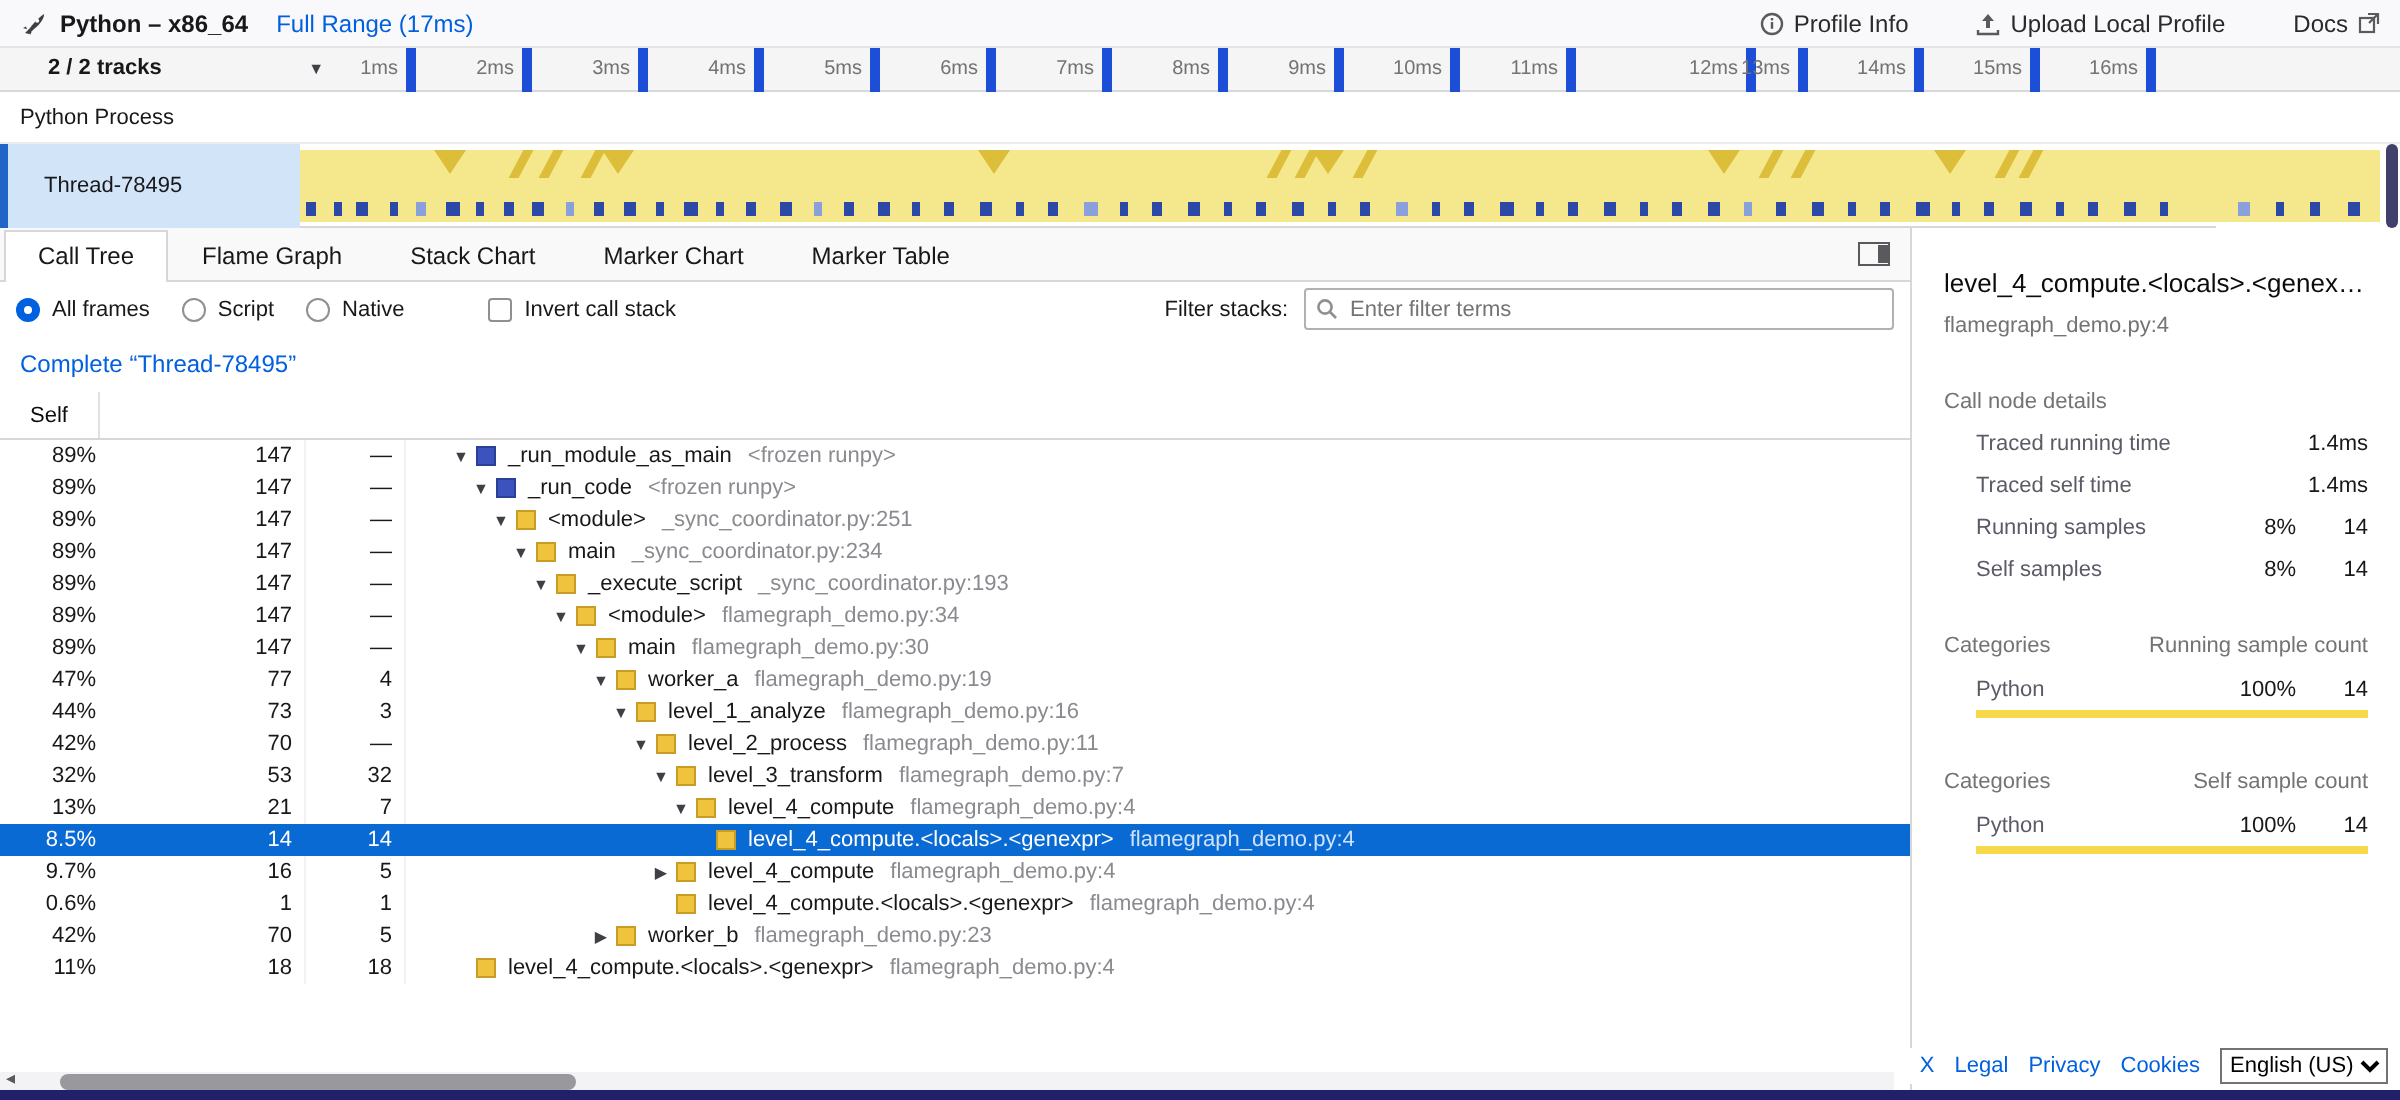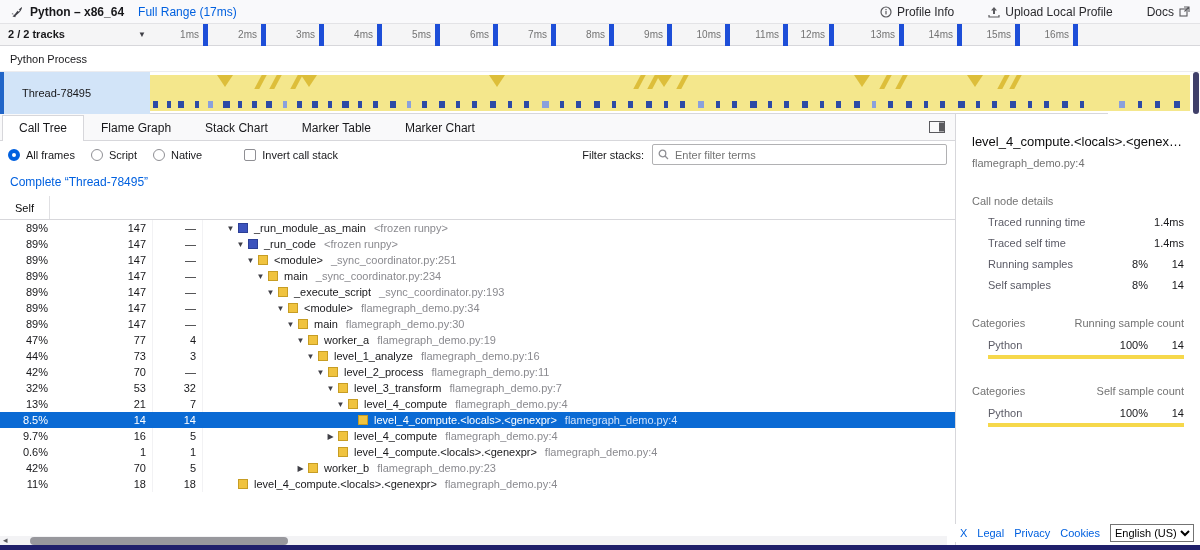--- a/index.html
+++ b/index.html
@@ -12,21 +12,21 @@
   .topbar { position:absolute; left:0; top:0; width:1200px; height:24px; background:#f9f9fb;
             border-bottom:1px solid #e3e3e6; display:flex; align-items:center; padding:0 10px; }
   .brand { display:flex; align-items:center; gap:6px; font-weight:bold; font-size:12px; }
   .range-link { font-size:12px; margin-left:14px; }
   .topbar-right { margin-left:auto; display:flex; gap:34px; align-items:center; font-size:12px; color:#2a2a2e; }
   .tb-item { display:flex; gap:5px; align-items:center; }
 
   
   .ruler { position:absolute; top:24px; left:0; width:1200px; height:22px; background:#f5f5f6;
            border-bottom:1px solid #d7d7db; }
-  .tracks-select { position:absolute; left:8px; top:4px; width:138px; display:flex; font-weight:700;gap:15px; }
+  .tracks-select { position:absolute; left:24px; top:4px; width:138px; display:flex; font-weight:700;gap:15px; }
   .tracks-select .caret { margin-left:auto; font-size:8px; color:#3f3f46; padding-top:2px; }
   .tick { position:absolute; top:0; height:22px; width:62px; text-align:right; padding:5px 4px 0 0;
           border-right:5px solid #1d4ed8; color:#737373; font-size:10px; }
 
   
   .process-row { position:absolute; top:46px; left:0; width:1200px; height:26px; background:#fff;
                  border-bottom:1px solid #ececef; padding:7px 10px; }
   .thread-row { position:absolute; top:72px; left:0; width:1108px; height:42px; background:#fff;
                 border-bottom:1px solid #d7d7db;padding-left:41px; }
   .thread-label { position:absolute; left:0; top:0; width:150px; height:42px; background:#d2e4f8;
@@ -160,21 +160,21 @@
     <div class="tick" style="left: 204px;">2ms</div>
     <div class="tick" style="left: 262px;">3ms</div>
     <div class="tick" style="left: 320px;">4ms</div>
     <div class="tick" style="left: 378px;">5ms</div>
     <div class="tick" style="left: 436px;">6ms</div>
     <div class="tick" style="left: 494px;">7ms</div>
     <div class="tick" style="left: 552px;">8ms</div>
     <div class="tick" style="left: 610px;">9ms</div>
     <div class="tick" style="left: 668px;">10ms</div>
     <div class="tick" style="left: 726px;">11ms</div>
-    <div class="tick" style="left: 772px;">12ms</div>
+    <div class="tick" style="left: 816px;">12ms</div>
     <div class="tick" style="left: 842px;">13ms</div>
     <div class="tick" style="left: 900px;">14ms</div>
     <div class="tick" style="left: 958px;">15ms</div>
     <div class="tick" style="left: 1016px;">16ms</div>
   </div>
 
 <div class="process-row">
   <span>Python Process</span>
 </div>
 <div class="thread-row">
@@ -262,22 +262,22 @@
         <span class="sample" style="left: 1024.4px; width: 6px;"></span>
       </div>
   </div>
 </div>
 <div class="v-thumb"></div>
 
 <div class="tabbar" id="tabs">
     <div class="tab selected">Call Tree</div>
     <div class="tab">Flame Graph</div>
     <div class="tab">Stack Chart</div>
+    <div class="tab">Marker Chart</div>
     <div class="tab">Marker Table</div>
-    <div class="tab">Marker Chart</div>
     <span class="sidebar-toggle">
       <svg width="16" height="12" viewBox="0 0 16 12">
         <rect x="0.5" y="0.5" width="15" height="11" fill="none" stroke="#5a5a5e"></rect>
         <rect x="10" y="1.5" width="5" height="9" fill="#5a5a5e"></rect>
       </svg>
     </span>
   </div>
 
 <div class="filterbar">
   <span id="radios" style="display:flex;align-items:center">

